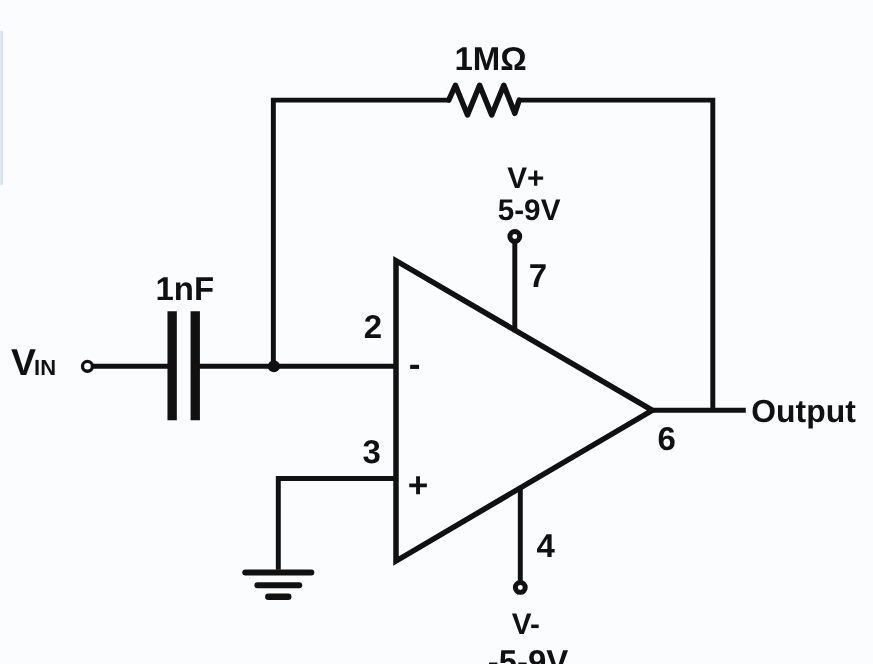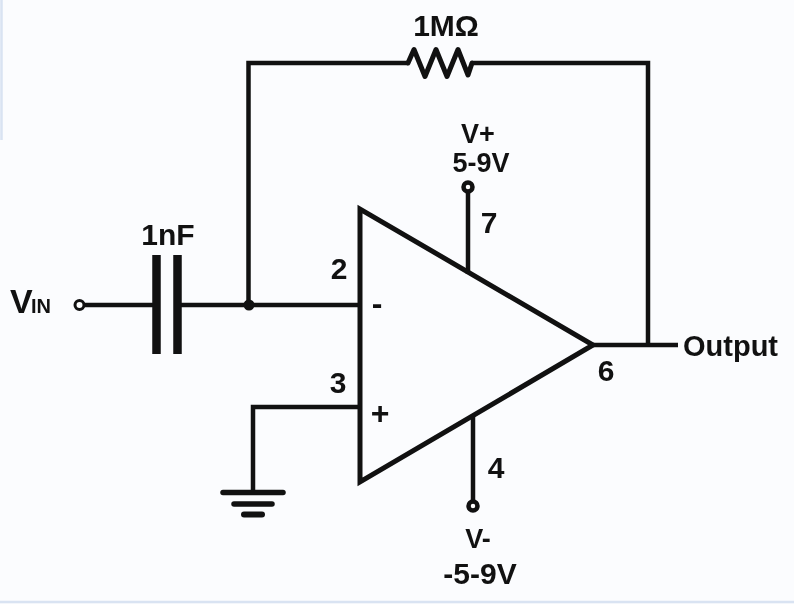--- a/index.html
+++ b/index.html
@@ -8,20 +8,21 @@
     width: 794px;
     height: 604px;
     overflow: hidden;
     background: #fbfcfe;
   }
   .stage {
     position: relative;
     width: 794px;
     height: 432px;
     background: var(--bg, #fbfcfe);
+    margin-top: 28px;
   }
   svg.circuit {
     display: block;
     width: 794px;
     height: 604px;
   }
   .wire {
     fill: none;
     stroke: var(--ink, #111);
     stroke-width: 4.5;

